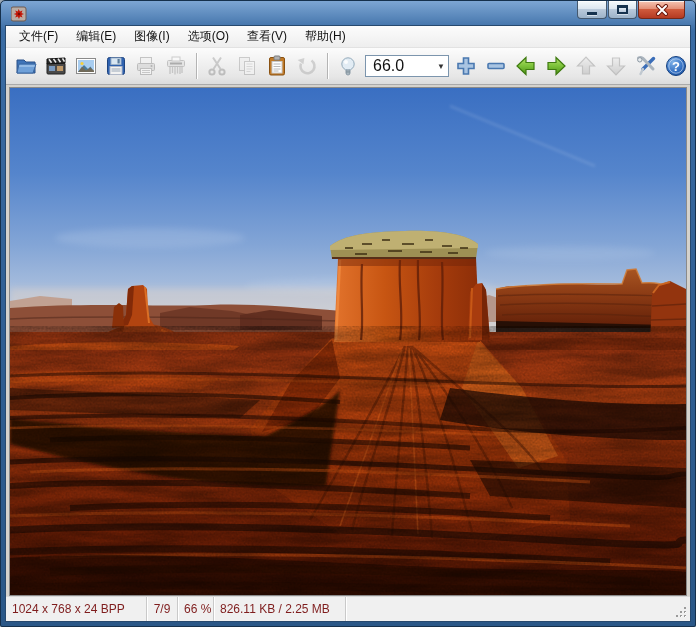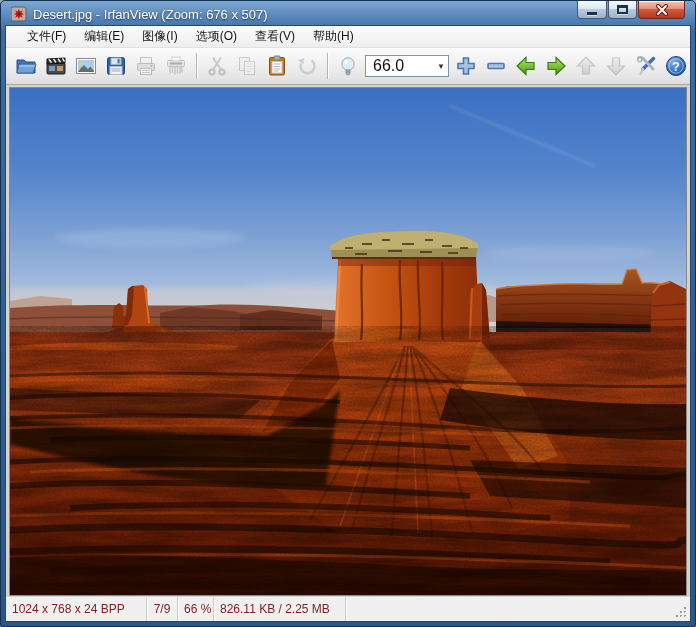--- a/index.html
+++ b/index.html
@@ -17,21 +17,21 @@
     margin-left:1px;display:flex;align-items:center;justify-content:center;
     background:linear-gradient(#f6fafd,#dde7f1 45%,#b9c9db 50%,#9db3c9);
     box-shadow:inset 0 1px 0 rgba(255,255,255,.8);cursor:default;}
   .wbtn.min{width:30px}.wbtn.max{width:29px}
   .wbtn.close{width:47px;border-color:#73281a;
     background:linear-gradient(#f6c6b4,#e49078 45%,#d05a3c 50%,#b43a22);}
   .glyph-min{width:10px;height:3px;background:#16324e;margin-top:7px;box-shadow:0 1px 0 rgba(255,255,255,.55);}
   .glyph-max{width:11px;height:9px;border:2px solid #16324e;border-top-width:3px;background:linear-gradient(#dfe9f3,#b9c9db);box-shadow:0 1px 0 rgba(255,255,255,.5);}
   
   .inner{flex:1 1 auto;display:flex;flex-direction:column;border:1px solid #27496e;background:#f0f0f0;overflow:hidden;}
-  .menubar{height:22px;flex:0 0 auto;background:linear-gradient(#fcfcfc,#eeeeee);display:flex;align-items:center;padding-left:12px;border-bottom:1px solid #e2e2e2;}
+  .menubar{height:22px;flex:0 0 auto;background:linear-gradient(#fcfcfc,#eeeeee);display:flex;align-items:center;padding-left:4px;border-bottom:1px solid #e2e2e2;}
   .menu-item{font-size:12px;color:#111;padding:3px 9px;border-radius:2px;cursor:default;}
   .toolbar{height:37px;flex:0 0 auto;background:linear-gradient(#fcfcfc,#e6e6e6 80%,#dcdcdc);border-bottom:1px solid #aaa;
     display:flex;align-items:center;padding:0 0 0 7px;gap:4px;}
   .tbtn{width:26px;height:26px;display:flex;align-items:center;justify-content:center;border:1px solid transparent;border-radius:3px;}
   .tbtn.disabled{opacity:.45;filter:grayscale(1);}
   .tsep{width:1px;height:26px;background:#b4b4b4;box-shadow:1px 0 0 #fff;margin:0 3px;flex:0 0 auto;}
   .combo{width:84px;height:22px;background:#fff;border:1px solid #7c95ad;display:flex;align-items:center;padding:0 3px 0 5px;}
   .combo input{border:none;outline:none;width:58px;font-size:16px;font-family:"Liberation Sans","DejaVu Sans",sans-serif;color:#111;background:transparent;}
   .combo .drop{font-size:8px;color:#333;margin-left:auto;cursor:default;}
   
@@ -49,21 +49,20 @@
 <body>
 
 <div class="window">
 
   <div class="titlebar">
     <svg class="app-icon" viewBox="0 0 16 16">
       <rect x="0" y="1" width="15" height="14" rx="2" fill="#b8aca4" stroke="#6e5a50"></rect>
       <path d="M7.5 3 L9 5.5 L11.5 4.5 L10.5 7 L13 8 L10.5 9 L11.5 11.5 L9 10.5 L8 13 L6.8 10.5 L4.2 11.5 L5.3 9 L2.8 8 L5.3 7 L4.2 4.5 L6.8 5.5 Z" fill="#c41808"></path>
       <circle cx="8" cy="8" r="1.3" fill="#7a0c04"></circle>
     </svg>
-    <span class="title-text">Desert.jpg - IrfanView (Zoom: 676 x 507)</span>
     <div class="winbtns">
       <div class="wbtn min">
           <div class="glyph-min"></div>
         </div>
       <div class="wbtn max">
           <div class="glyph-max"></div>
         </div>
       <div class="wbtn close">
         <svg width="14" height="12" viewBox="0 0 14 12">
           <path d="M3 2 L11 10 M11 2 L3 10" stroke="#6e1a0e" stroke-width="4" stroke-linecap="round"></path>

